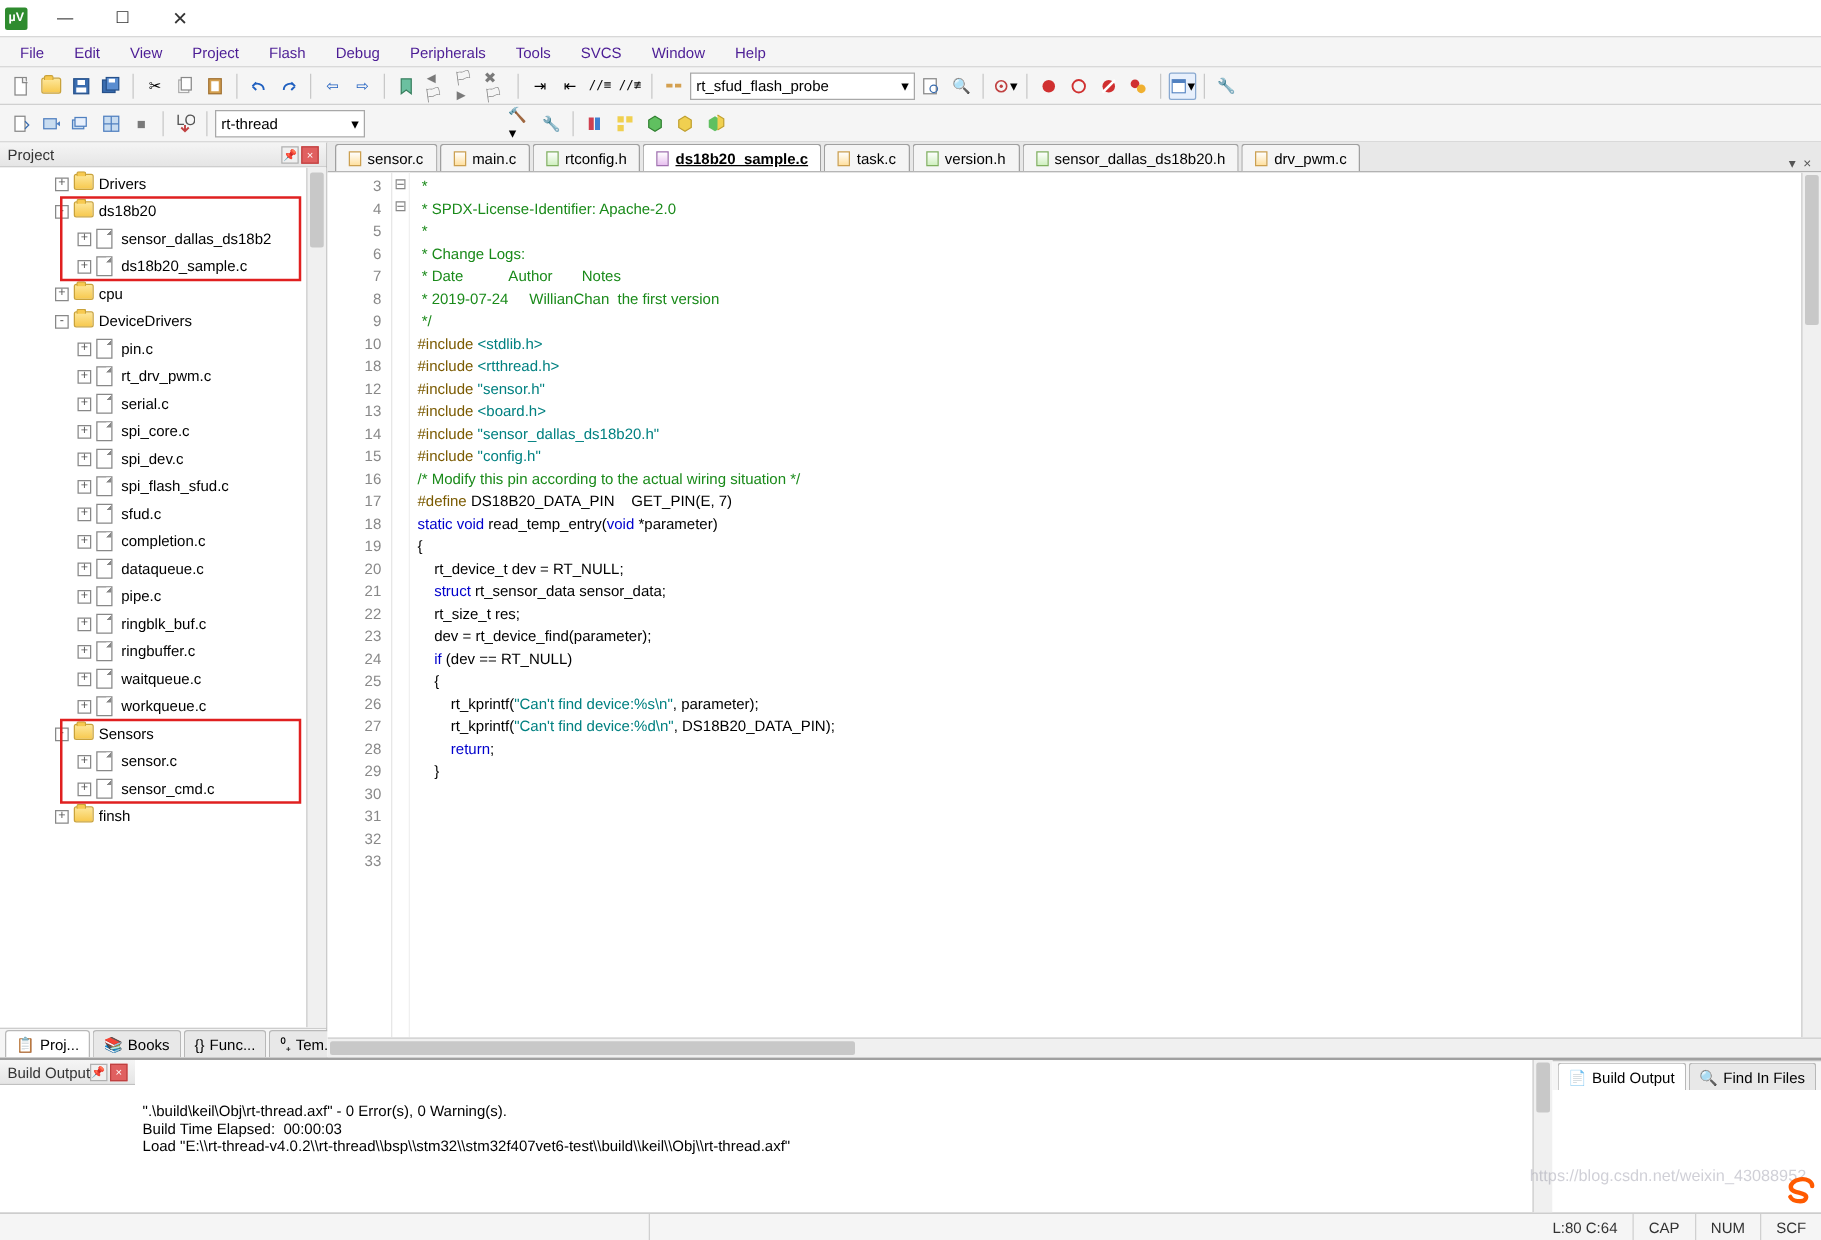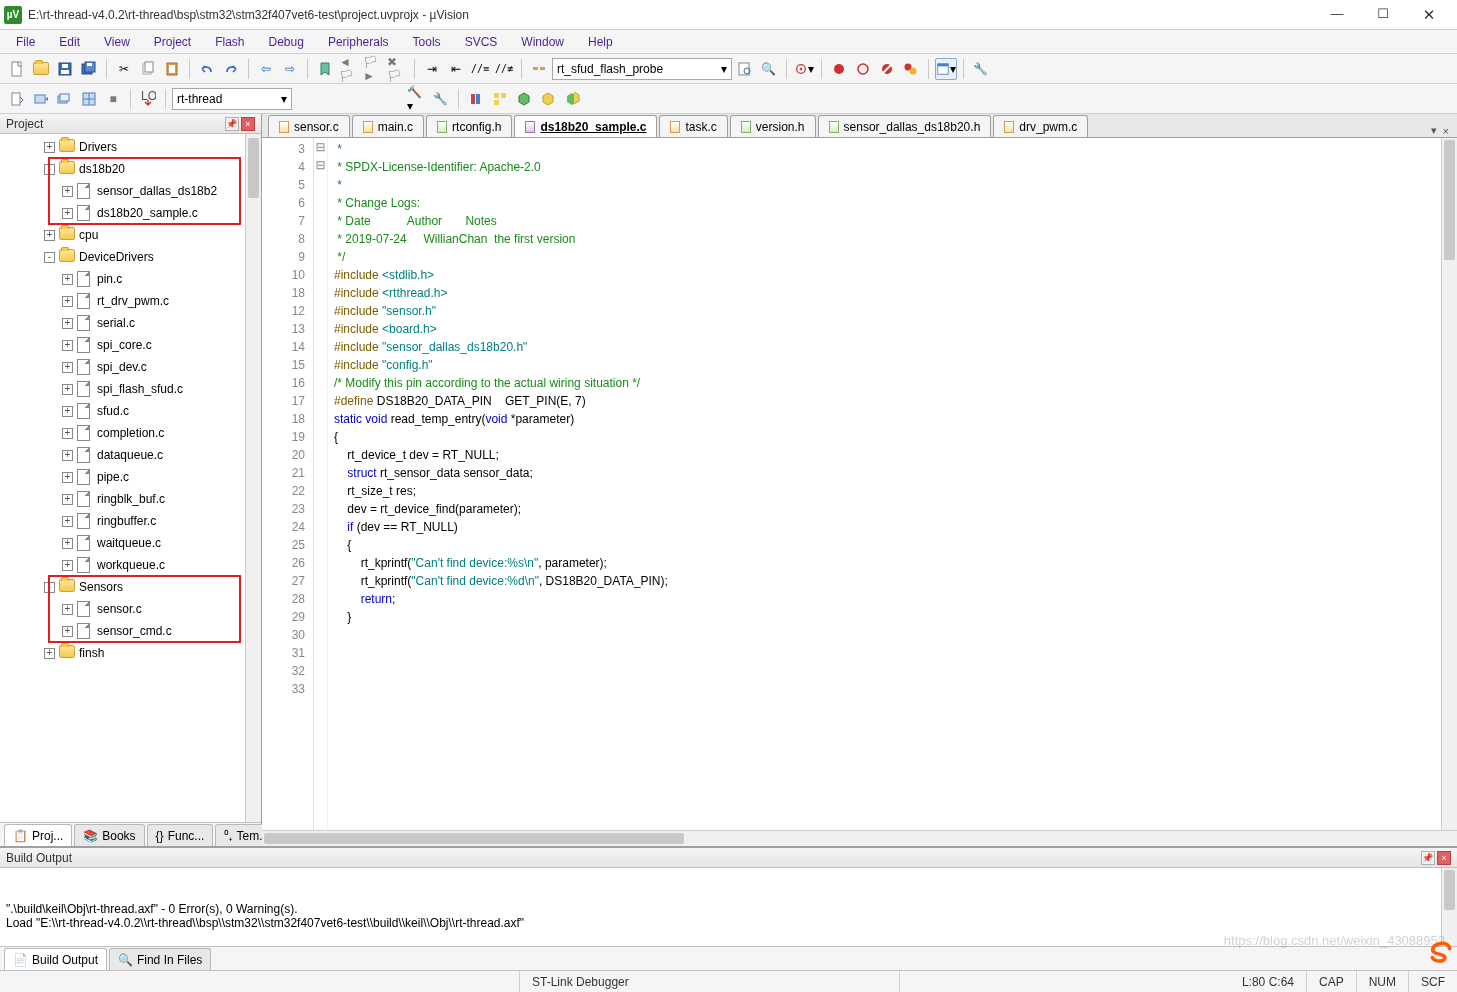--- a/index.html
+++ b/index.html
@@ -1,20 +1,20 @@
 <!DOCTYPE html>
 <html><head>
 <meta charset="utf-8">
 <style>
 * { margin:0; padding:0; box-sizing:border-box; font-family:"Segoe UI",Tahoma,sans-serif; font-size:12px; }
 body { background:#f0f0f0; width:1457px; height:992px; display:flex; flex-direction:column; overflow:hidden; }
 
 
 .titlebar { height:30px; background:#fff; display:flex; align-items:center; padding:0 4px; border-bottom:1px solid #ccc; }
-.titlebar .app-icon { width:18px; height:18px; background:#2e8b2e; border-radius:2px; margin-right:6px; display:flex; align-items:center; justify-content:center; color:#fff; font-weight:bold; font-size:10px; }
+.titlebar .app-icon { width:18px; height:18px; background:#2e8b2e; border-radius:2px; margin-right:16px; display:flex; align-items:center; justify-content:center; color:#fff; font-weight:bold; font-size:10px; }
 .titlebar .title { flex:1; color:#333; }
 .titlebar .winbtns { display:flex; gap:18px; padding-right:10px;}
 .titlebar .winbtn { width:28px; text-align:center; color:#333; font-size:13px; cursor:pointer; }
 .titlebar .winbtn.close { font-size:15px; }
 
 
 .menubar { height:24px; background:#f5f5f5; display:flex; align-items:center; padding:0 4px; border-bottom:1px solid #d0d0d0; }
 .menubar .mitem { padding:3px 12px; color:#4c1d95; cursor:pointer; }
 
 
@@ -73,36 +73,35 @@
 .foldcol { width:14px; background:#fff; border-right:1px solid #f0f0f0; line-height:18px; text-align:center; color:#888; font-size:10px;}
 .code { flex:1; padding:2px 0 2px 6px; line-height:18px; white-space:pre; overflow:hidden; color:#000;}
 .c-com { color:#1a8a1a; }
 .c-pre { color:#7a5a00; }
 .c-str { color:#008080; }
 .c-kw  { color:#0000cc; }
 .hscroll { height:16px; background:#f0f0f0; border-top:1px solid #ccc; position:relative; }
 .hscroll .thumb { position:absolute; top:2px; bottom:2px; left:2px; width:420px; background:#c8c8c8; border-radius:2px; }
 
 
-.build { height:124px; border-top:2px solid #a0a0a0; display:flex; flex-direction:column; background:#fff;}
+.build { height:124px; border-top:2px solid #a0a0a0; display:flex; flex-direction:row; background:#fff;}
 .build-body { flex:1; font-family:Consolas,"Courier New",monospace; font-size:13px; padding:4px 6px; overflow:auto; white-space:pre; color:#000; position:relative;}
 
 
 .status { height:22px; background:#f5f5f5; border-top:1px solid #c0c0c0; display:flex; align-items:center; font-size:11px; color:#333; }
 .status .cell { padding:0 12px; border-right:1px solid #d0d0d0; height:100%; display:flex; align-items:center;}
 .status .spacer { flex:1; }
 .sogou { position:absolute; right:2px; bottom:24px; width:28px; height:28px; }
 .watermark { position:absolute; right:12px; bottom:44px; color:rgba(120,120,140,0.35); font-size:13px; pointer-events:none; font-family:sans-serif;}
 </style>
 </head>
 <body>
 
 <div class="titlebar">
   <div class="app-icon">µV</div>
-  <div class="title">E:\rt-thread-v4.0.2\rt-thread\bsp\stm32\stm32f407vet6-test\project.uvprojx - µVision</div>
   <div class="winbtns">
     <div class="winbtn">—</div>
     <div class="winbtn">☐</div>
     <div class="winbtn close">✕</div>
   </div>
 </div>
 
 <div class="menubar" id="menubar">
     <div class="mitem">File</div>
     <div class="mitem">Edit</div>
@@ -589,37 +588,36 @@
 
 <div class="build">
   <div class="panel-head">
     <span>Build Output</span>
     <div class="hdrbtns">
       <div class="hdrbtn">📌</div>
       <div class="hdrbtn x">×</div>
     </div>
   </div>
   <div class="build-body" id="buildbody">
-    <div>".\build\keil\Obj\rt-thread.axf" - 0 Error(s), 0 Warning(s).</div><div>Load "E:\\rt-thread-v4.0.2\\rt-thread\\bsp\\stm32\\stm32f407vet6-test\\build\\keil\\Obj\\rt-thread.axf"</div><div class="scroll-v"><div class="scroll-thumb" style="top:2px;height:40px;"></div></div>
+    <div>".\build\keil\Obj\rt-thread.axf" - 0 Error(s), 0 Warning(s).</div><div>Build Time Elapsed:  00:00:03</div><div>Load "E:\\rt-thread-v4.0.2\\rt-thread\\bsp\\stm32\\stm32f407vet6-test\\build\\keil\\Obj\\rt-thread.axf"</div><div class="scroll-v"><div class="scroll-thumb" style="top:2px;height:40px;"></div></div>
   </div>
   <div class="out-tabs" id="outtabs">
       <div class="ptab active">
         <span>📄</span>
         <span>Build Output</span>
       </div>
       <div class="ptab">
         <span>🔍</span>
         <span>Find In Files</span>
       </div>
     </div>
 </div>
 
 <div class="status">
   <div class="cell" style="width:520px;"></div>
-  <div class="cell" style="width:380px;">ST-Link Debugger</div>
   <div class="spacer"></div>
   <div class="cell">L:80 C:64</div>
   <div class="cell">CAP</div>
   <div class="cell">NUM</div>
   <div class="cell" style="border-right:none;">SCF</div>
 </div>
 
 <div class="watermark">https://blog.csdn.net/weixin_43088952</div>
 <svg class="sogou" viewBox="0 0 32 32">
     <path d="M26 10c0-4-5-7-11-6S5 9 7 13c2 3 9 3 12 5 3 2 1 6-4 6s-8-2-9-4" fill="none" stroke="#ff5a00" stroke-width="4" stroke-linecap="round"></path>

